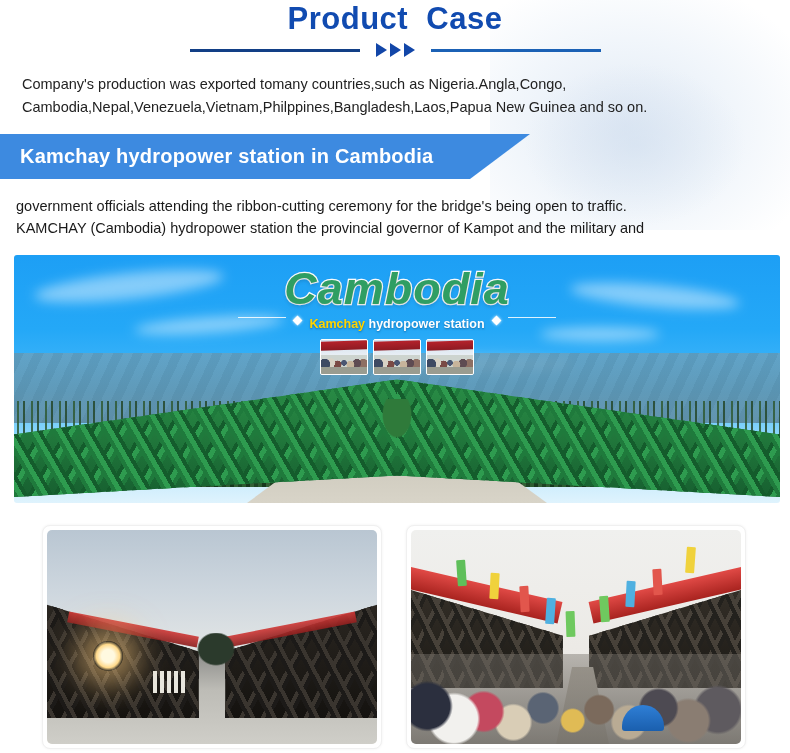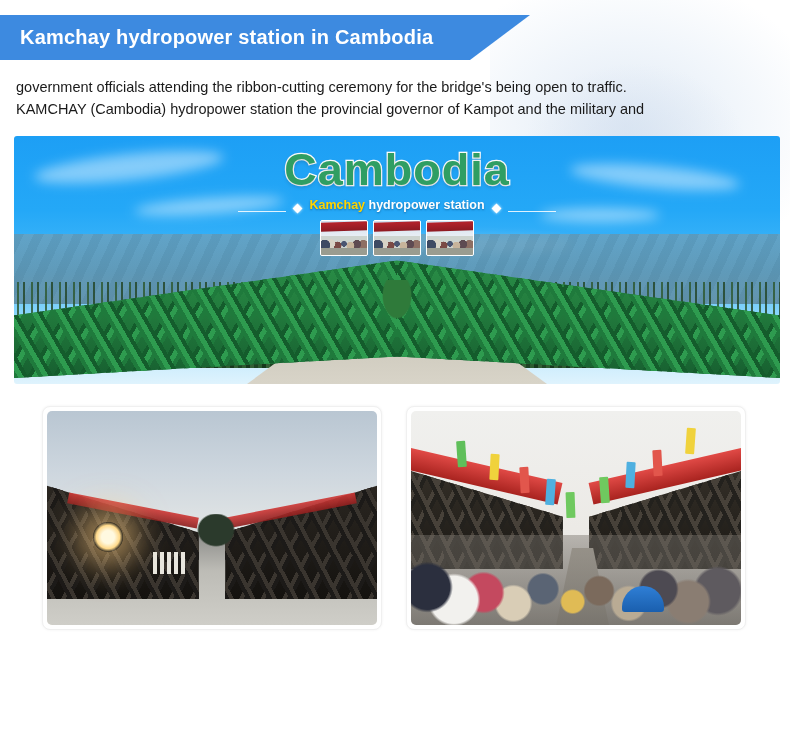--- a/index.html
+++ b/index.html
@@ -132,32 +132,33 @@
   .hc3 { right: 40px; top: 30px;  width: 170px; height: 22px; transform: rotate(5deg); }
   .hc4 { right: 120px;top: 72px;  width: 120px; height: 14px; }
   .hc5 { left: 300px; top: 100px; width: 260px; height: 18px; opacity:.5; }
 
   .hero-title {
     position: absolute;
     left: 0; right: 0; top: 8px;
     text-align: center;
     font-size: 45px;
     font-weight: bold;
+    font-style: italic;
     color: #2f9e63;
     letter-spacing: 1px;
     -webkit-text-stroke: 2.5px #ffffff;
     paint-order: stroke fill;
     text-shadow: 0 2px 4px rgba(0,0,0,.18);
   }
 
   .hero-sub-row {
     position: absolute;
     left: 0; right: 0; top: 62px;
     display: flex;
-    align-items: flex-end;
+    align-items: flex-start;
     justify-content: center;
     gap: 8px;
   }
   .sub-line { width: 48px; height: 1px; background: rgba(255,255,255,.85); }
   .sub-diamond {
     width: 7px; height: 7px;
     background: #ffffff;
     transform: rotate(45deg);
     box-shadow: 0 0 3px rgba(255,255,255,.9);
   }
@@ -358,21 +359,37 @@
   }
 </style>
 </head>
 <body>
 
 <div class="bg-cloud"></div>
 <div class="bg-cloud2"></div>
 
 <div class="page">
 
-
+  <div class="title-block">
+    <div class="main-title">Product  Case</div>
+    <div class="divider">
+      <div class="divider-line left"></div>
+      <div class="arrows">
+        <div class="arrow"></div>
+        <div class="arrow"></div>
+        <div class="arrow"></div>
+      </div>
+      <div class="divider-line right"></div>
+    </div>
+  </div>
+
+  <div class="intro">
+    <span>Company's production was exported tomany countries,such as Nigeria.Angla,Congo,</span>
+    <span>Cambodia,Nepal,Venezuela,Vietnam,Philppines,Bangladesh,Laos,Papua New Guinea and so on.</span>
+  </div>
 
   <div class="banner-strip">
     <div class="banner-shape"></div>
     <div class="banner-text">Kamchay hydropower station in Cambodia</div>
   </div>
 
   <div class="description">
     <span>government officials attending the ribbon-cutting ceremony for the bridge's being open to traffic.</span>
     <span>KAMCHAY (Cambodia) hydropower station the provincial governor of Kampot and the military and</span>
   </div>

